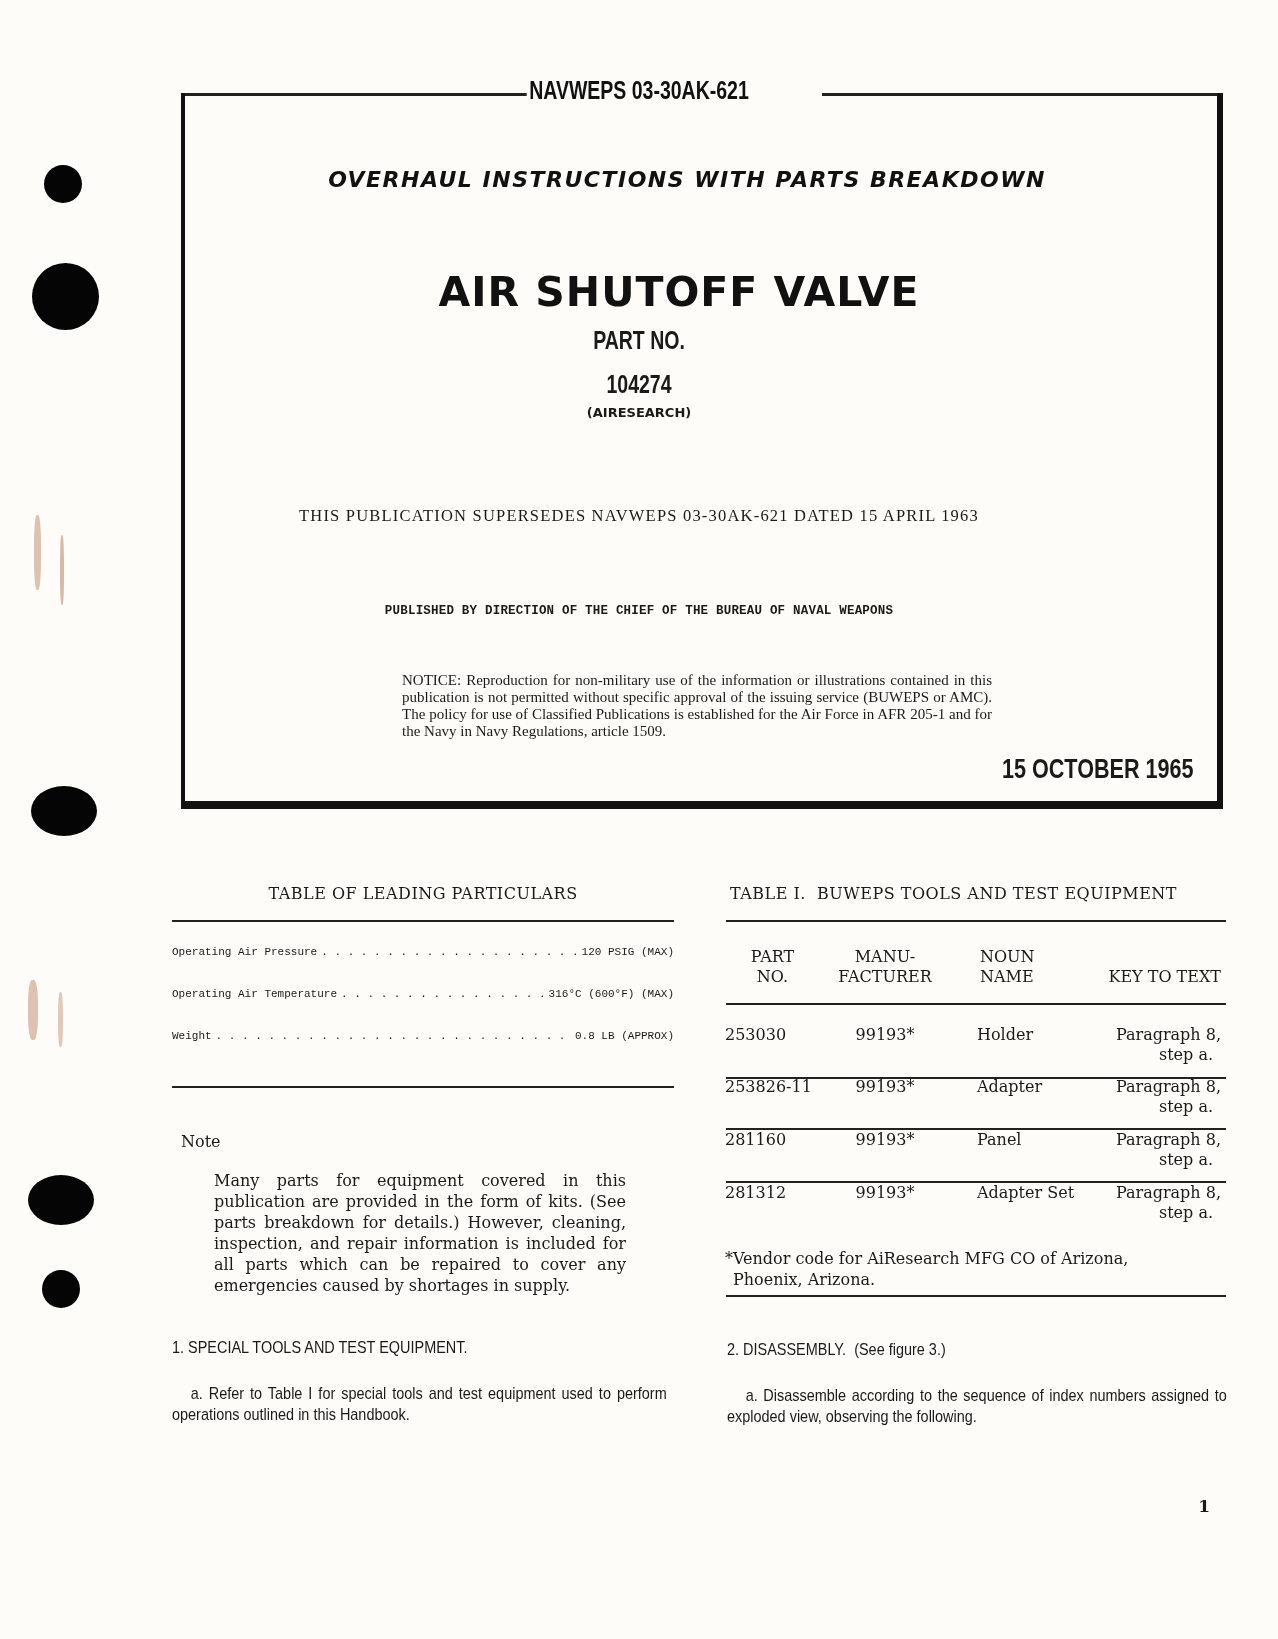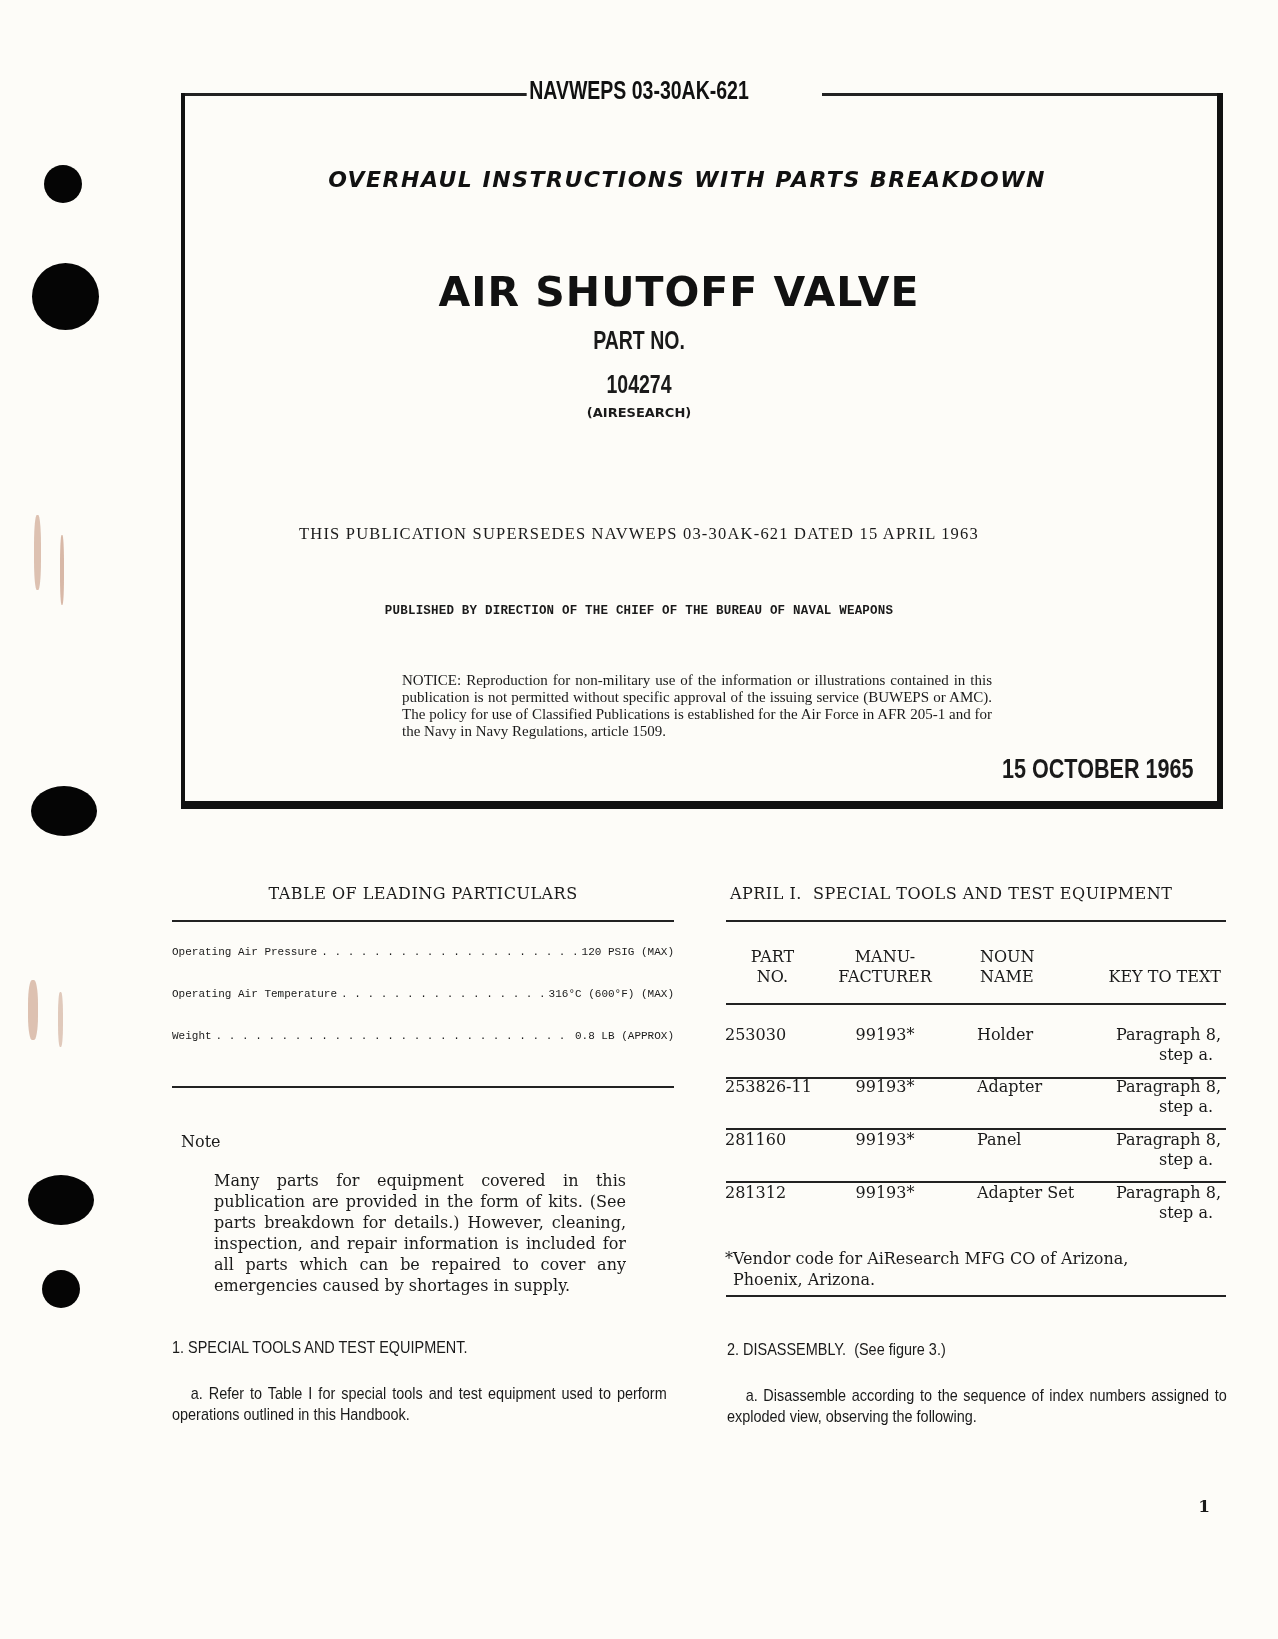--- a/index.html
+++ b/index.html
@@ -39,21 +39,21 @@
     transform: scaleX(0.78);
   }
   #part-number {
     top: 370px; font-family: "Liberation Sans", sans-serif; font-size: 25px; font-weight: bold;
     transform: scaleX(0.78);
   }
   #manufacturer {
     top: 405px; font-family: "DejaVu Sans", sans-serif; font-size: 13px; font-weight: bold;
   }
   #supersedes {
-    top: 524px; font-family: "Liberation Serif", serif; font-size: 16.5px; letter-spacing: 1.2px;
+    top: 506px; font-family: "Liberation Serif", serif; font-size: 16.5px; letter-spacing: 1.2px;
   }
   #published-by {
     top: 604px; font-family: Liberation Mono, monospace; font-size: 12.5px; font-weight: bold;
     letter-spacing: 0.2px;
   }
   #notice {
     position: absolute; left: 402px; top: 672px; width: 590px;
     font-family: "Liberation Serif", serif; font-size: 15px; line-height: 17px;
     text-align: justify;
   }
@@ -150,21 +150,21 @@
   <span>0.8 LB (APPROX)</span>
 </div>
 <div class="hrule" style="left:172px;width:502px;top:1086px;"></div>
 
 <div id="note-title">Note</div>
 <div id="note-body">Many parts for equipment covered in this publication are provided in the form of kits. (See parts breakdown for details.) However, cleaning, inspection, and repair information is included for all parts which can be repaired to cover any emergencies caused by shortages in supply.</div>
 
 <div class="section-head" style="left:172px;top:1338px;">1. SPECIAL TOOLS AND TEST EQUIPMENT.</div>
 <div class="section-body" style="left:172px;top:1383px;width:582px;text-indent:22px;">a. Refer to Table I for special tools and test equipment used to perform operations outlined in this Handbook.</div>
 
-<div class="col-title" style="left:730px;top:884px;white-space:pre;">APRIL I.  SPECIAL TOOLS AND TEST EQUIPMENT</div>
+<div class="col-title" style="left:730px;top:884px;white-space:pre;">TABLE I.  BUWEPS TOOLS AND TEST EQUIPMENT</div>
 <div class="hrule" style="left:726px;width:500px;top:920px;"></div>
 
 <div id="tools-table">
   <div class="t-head" style="top:12px;line-height:20px;">
     <div class="t-cell c-part">
       <div>PART</div>
       <div>NO.</div>
     </div>
     <div class="t-cell c-mfr">
       <div>MANU-</div>

